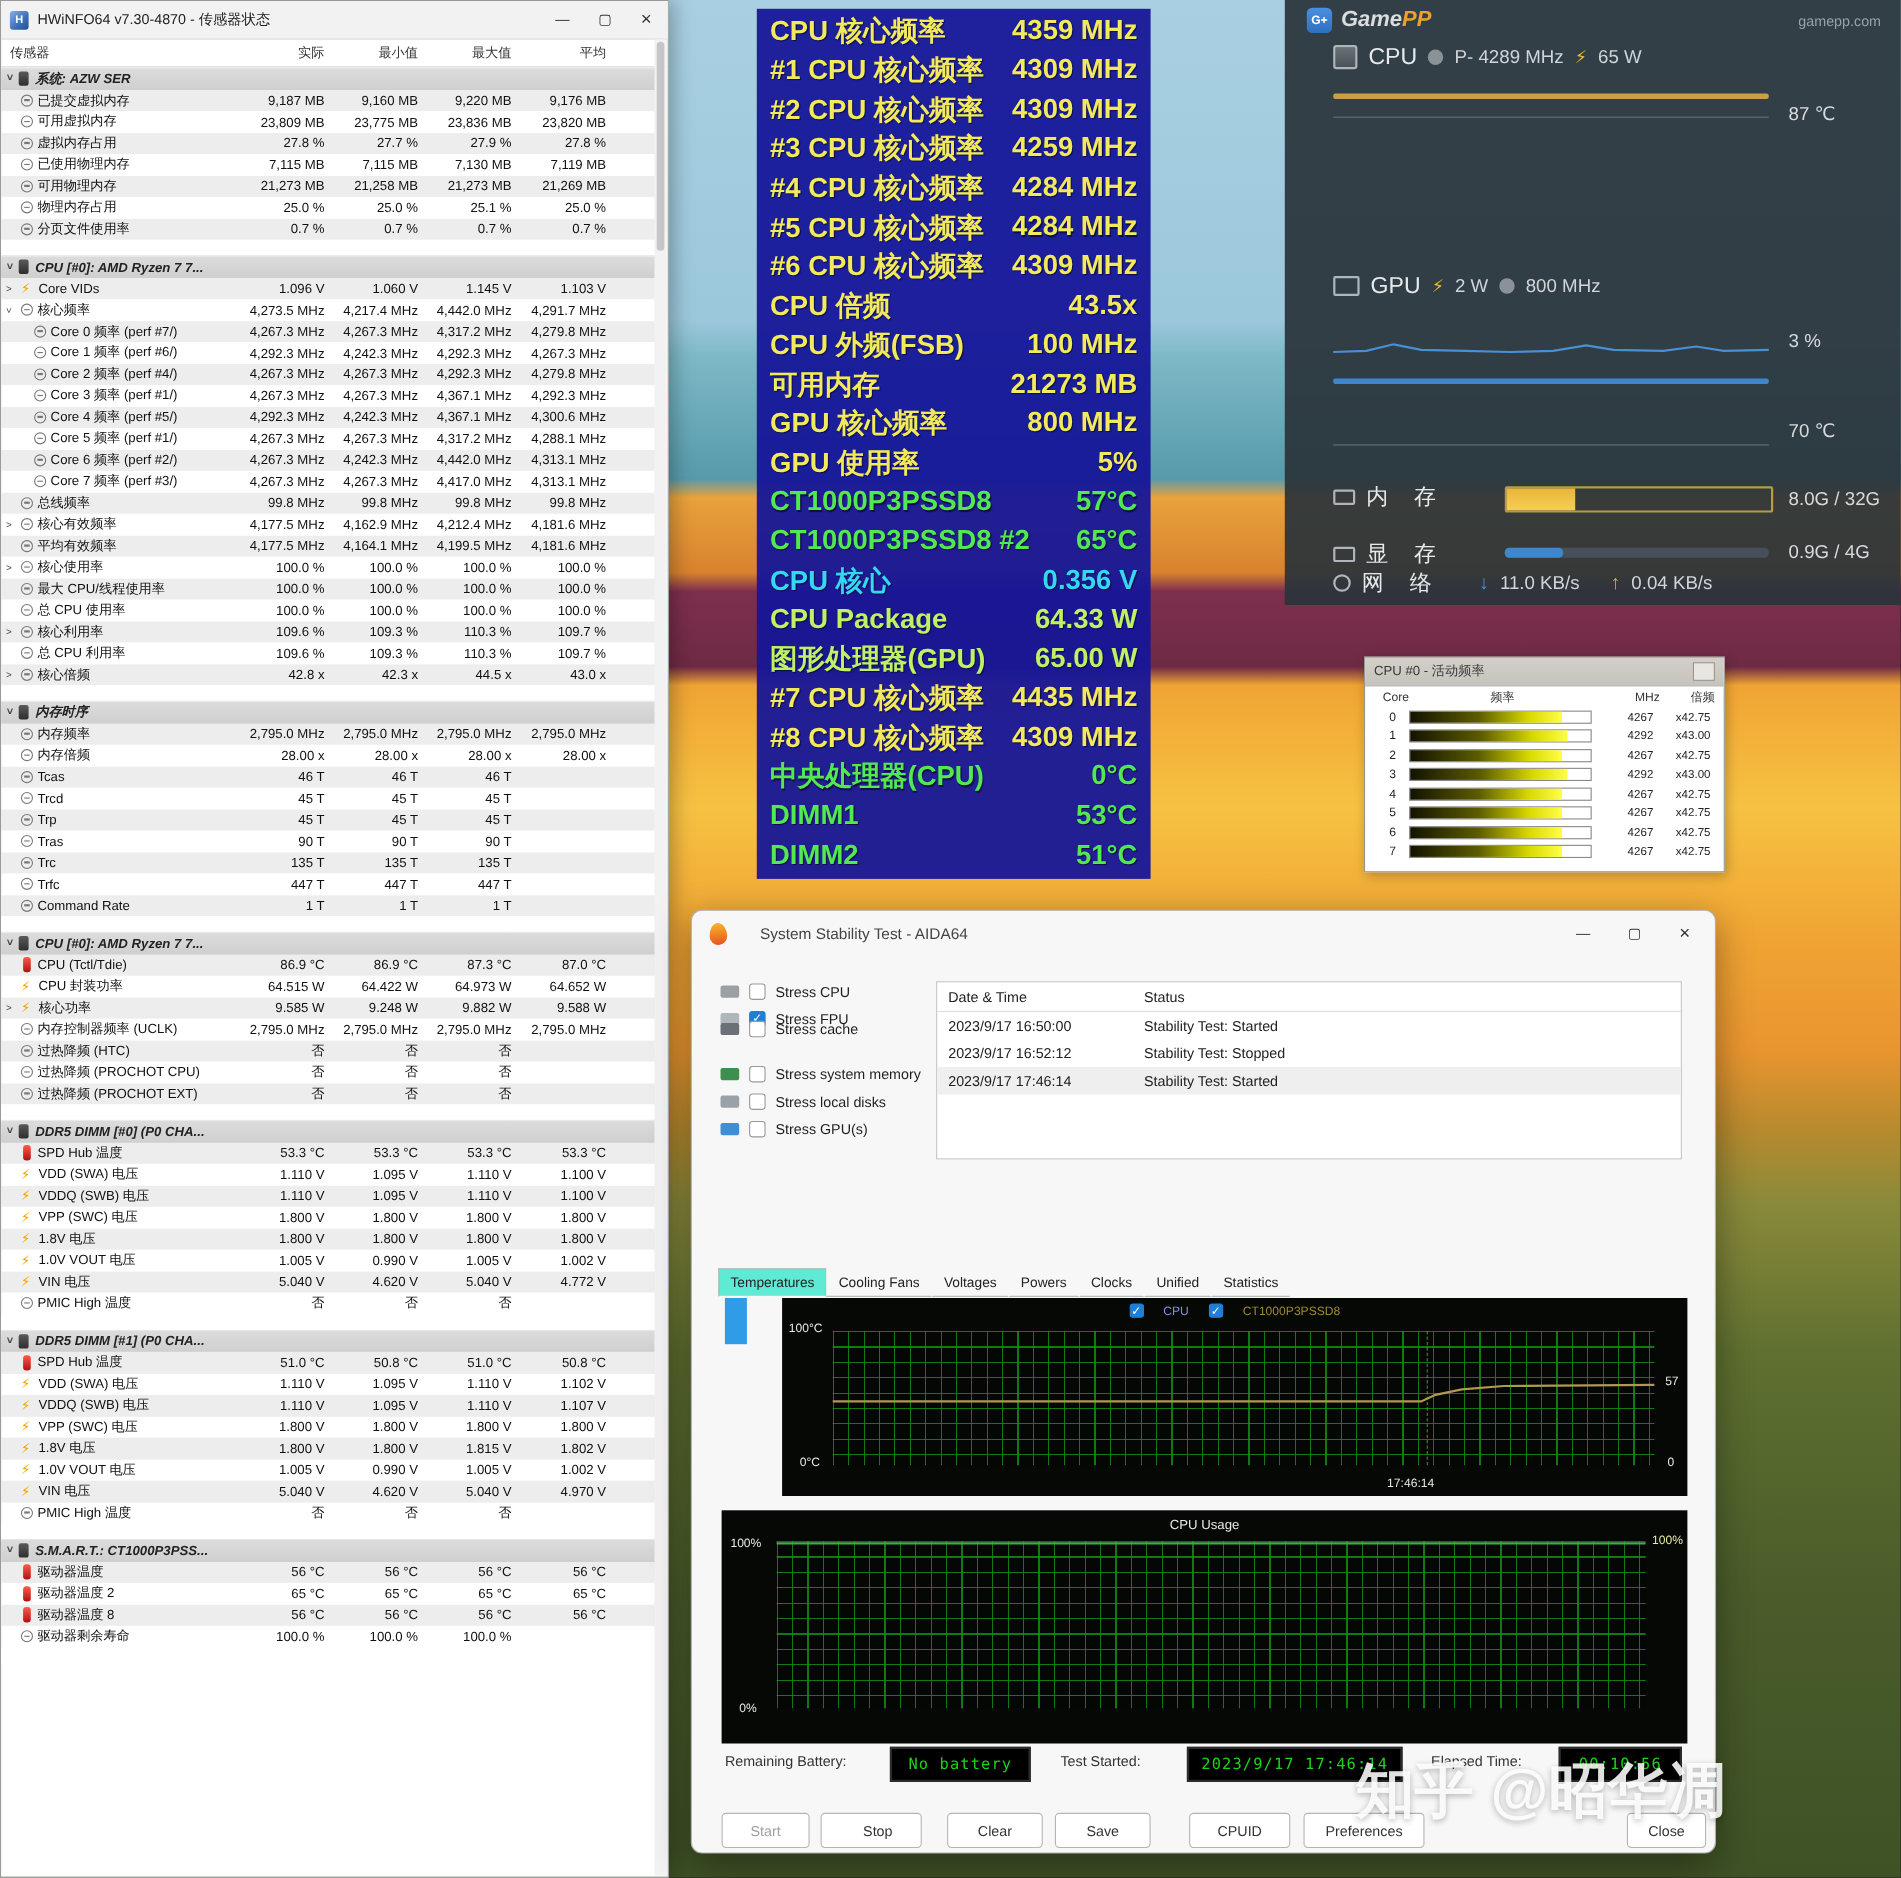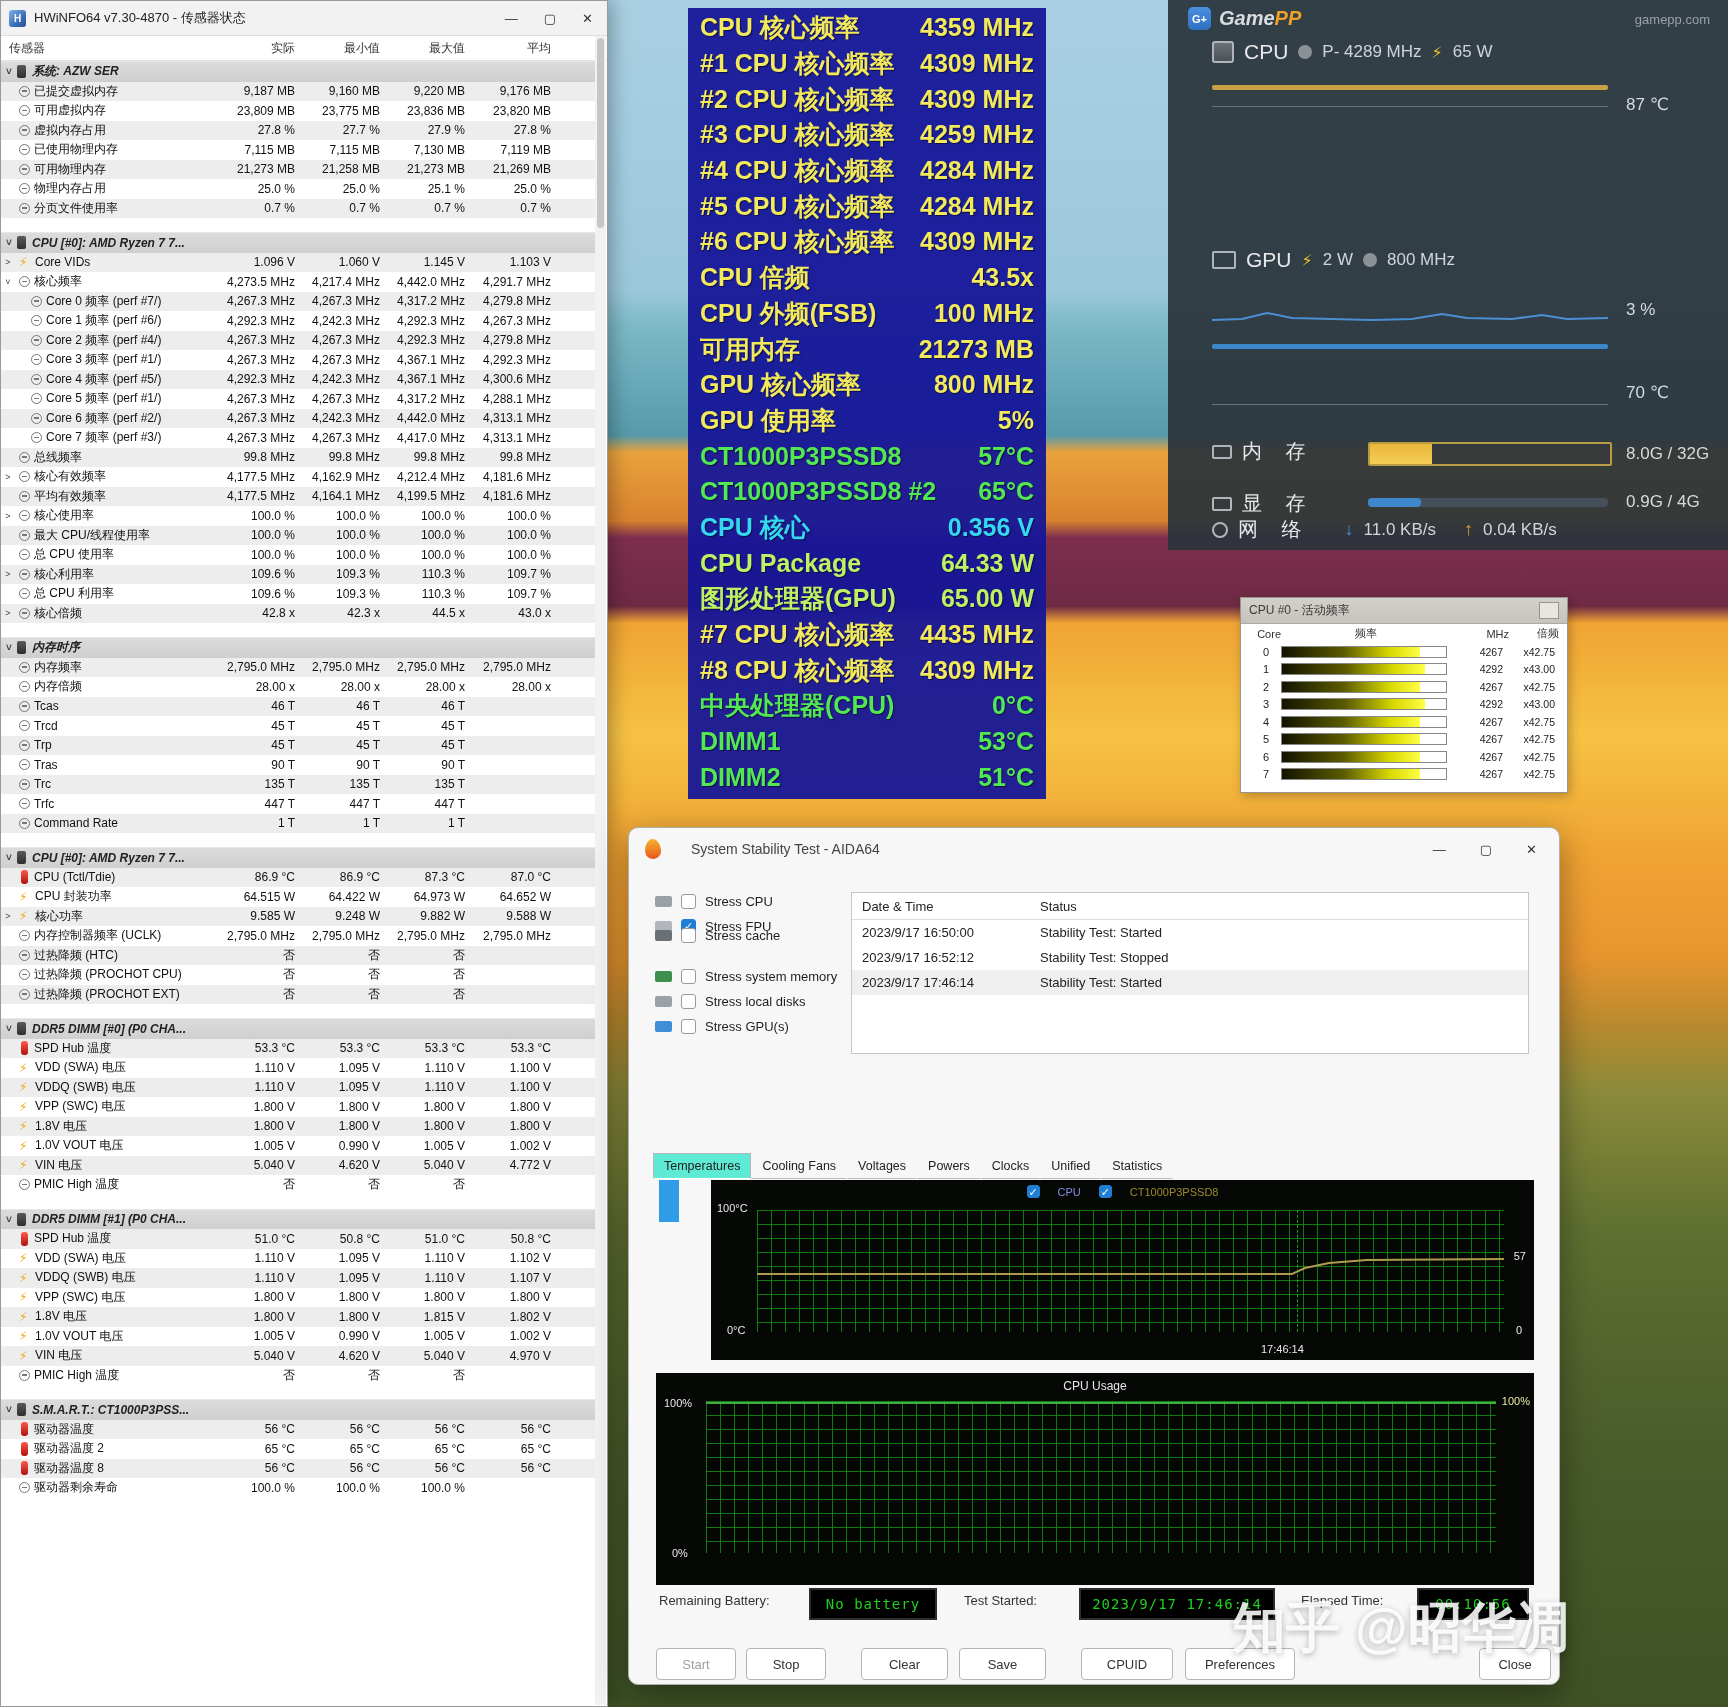--- a/index.html
+++ b/index.html
@@ -1241,21 +1241,21 @@
 
     <div class="slab" style="left:30px;">Remaining Battery:</div>
     <div class="lcd" style="left:180px;top:760px;width:128px;">No battery</div>
     <div class="slab" style="left:335px;">Test Started:</div>
     <div class="lcd" style="left:450px;top:760px;width:196px;">2023/9/17 17:46:14</div>
     <div class="slab" style="left:672px;">Elapsed Time:</div>
     <div class="lcd" style="left:788px;top:760px;width:112px;">00:10:56</div>
 
     <div id="aida-buttons">
         <div class="abtn dis" style="left: 27px; width: 78px;">Start</div>
-        <div class="abtn" style="left: 117px; width: 78px;">Stop</div>
+        <div class="abtn" style="left: 117px; width: 78px; padding-left: 12px;">Stop</div>
         <div class="abtn" style="left: 232px; width: 85px;">Clear</div>
         <div class="abtn" style="left: 330px; width: 85px;">Save</div>
         <div class="abtn" style="left: 452px; width: 90px;">CPUID</div>
         <div class="abtn" style="left: 556px; width: 108px;">Preferences</div>
         <div class="abtn" style="left: 850px; width: 70px;">Close</div>
       </div>
   </div>
 
   <div id="watermark">知乎 @昭华凋</div>
 </div>

